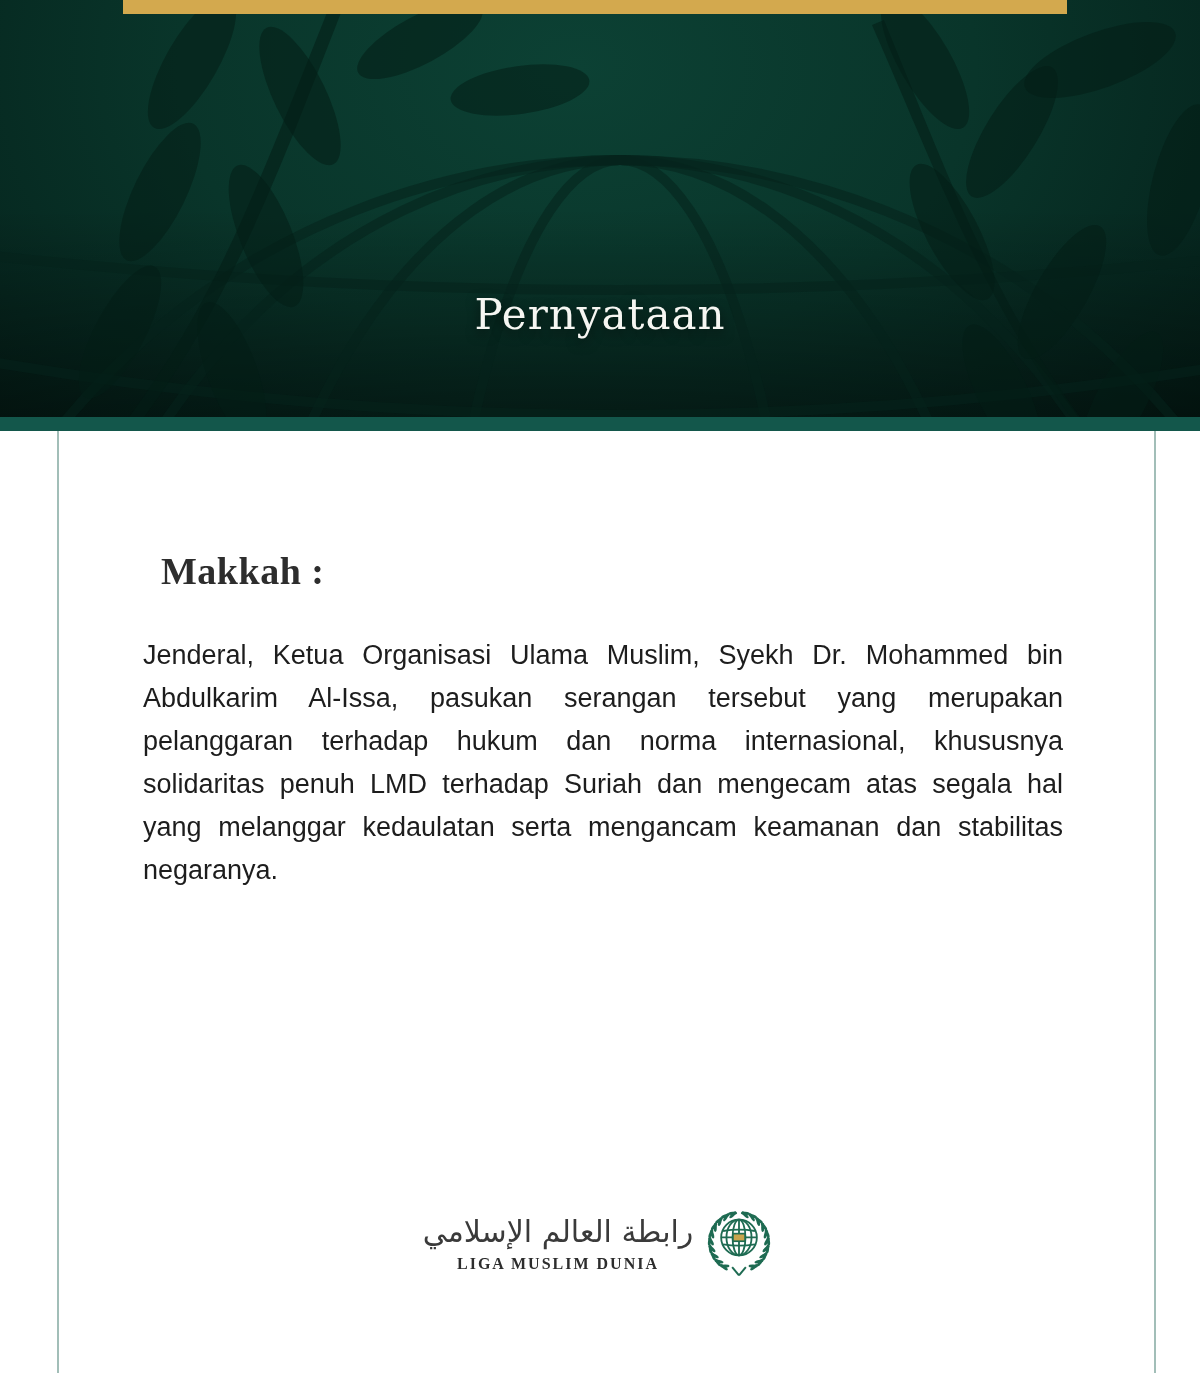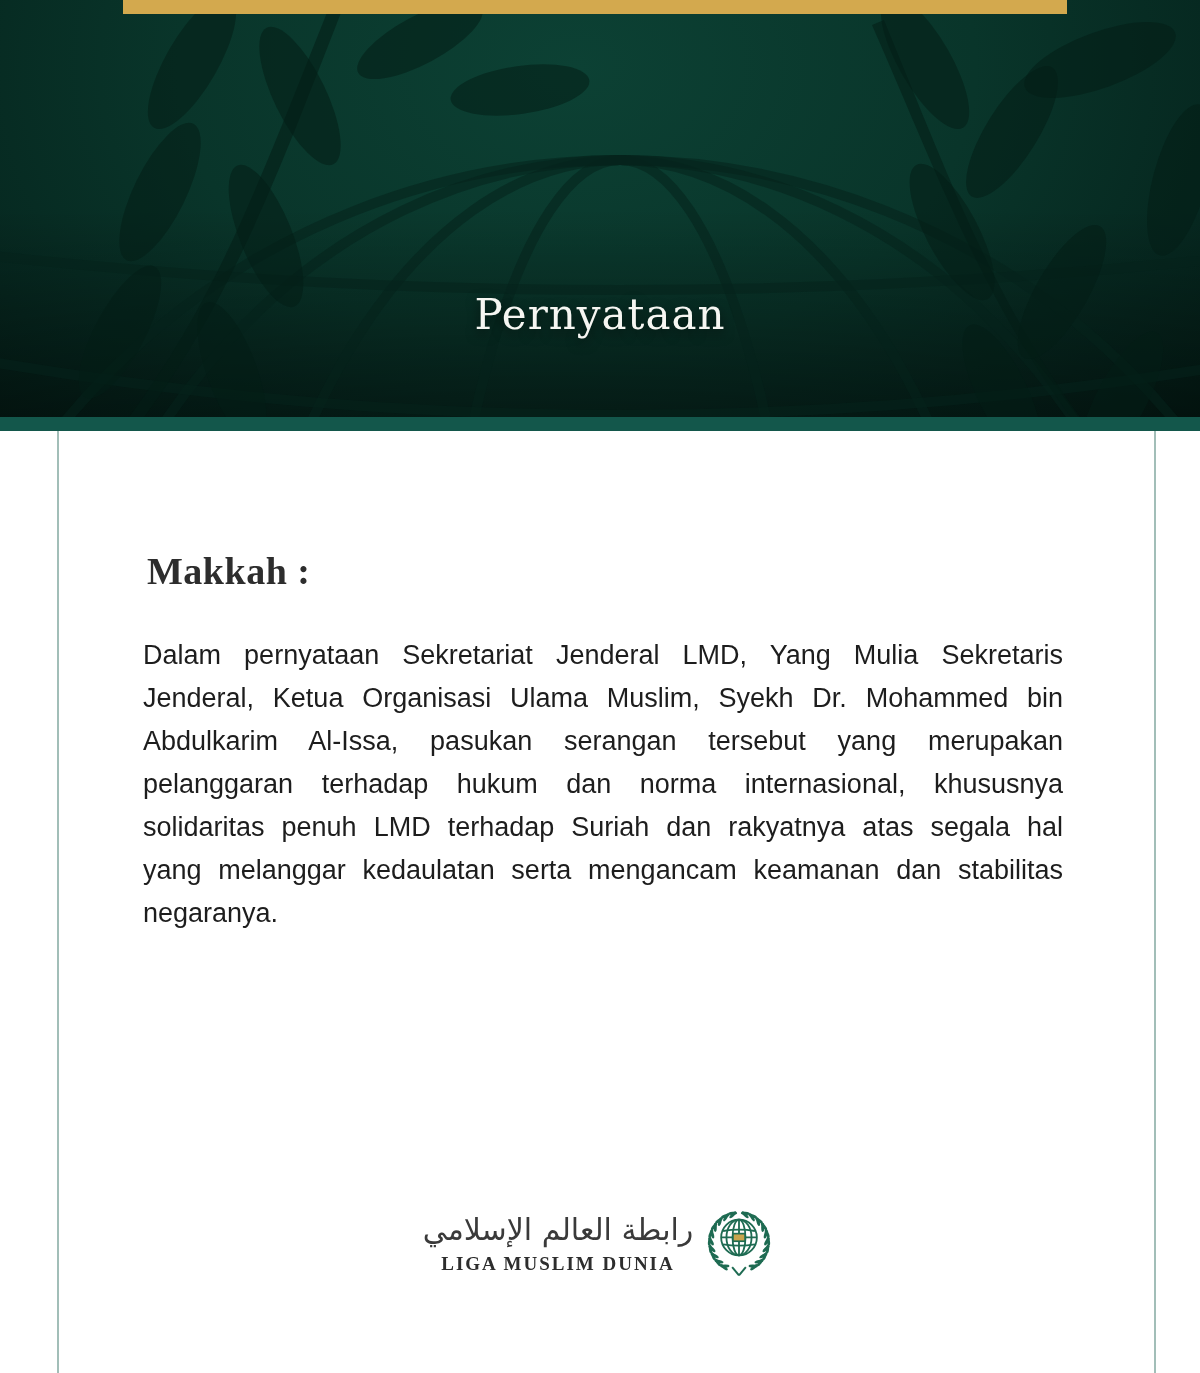--- a/index.html
+++ b/index.html
@@ -47,21 +47,21 @@
     background:var(--band);
   }
 
   
   .content{position:absolute;top:431px;left:0;width:1200px;height:942px;background:#ffffff;}
   .side-line{position:absolute;top:0;bottom:0;width:2px;background:var(--side-line);}
   .side-line.left{left:57px;}
   .side-line.right{left:1154px;}
 
   .location{
-    position:absolute;top:118px;left:147px;
+    position:absolute;top:118px;left:161px;
     margin:0;
     font-family:"Liberation Serif",serif;
     font-weight:700;
     font-size:38px;
     color:#2D2D2D;
     letter-spacing:0.5px;
   }
   .paragraphs{
     position:absolute;top:203px;left:143px;width:920px;
     font-size:27px;
@@ -82,21 +82,21 @@
   .arabic{
     font-family:"DejaVu Sans",sans-serif;
     font-size:30px;
     line-height:1.4;
     color:#3A3A3A;
     direction:rtl;
   }
   .latin{
     font-family:"Liberation Serif",serif;
     font-weight:700;
-    font-size:19px;
+    font-size:16px;
     letter-spacing:2px;
     color:#2D2D2D;
     margin-top:2px;
     white-space:nowrap;
   }
   .emblem{width:76px;height:82px;display:block;}
   .emblem .gstroke{stroke:var(--emblem-green);fill:none;}
   .emblem .gfill{fill:var(--emblem-green);}
   .emblem .krect{fill:var(--emblem-gold);stroke:var(--emblem-green);}
 </style>
@@ -145,25 +145,24 @@
   </header>
 
   <main class="content">
     <div class="side-line left"></div>
     <div class="side-line right"></div>
 
     <h2 class="location">Makkah :</h2>
 
     <div class="paragraphs">
       <p class="para">
-        <span class="jl">Dalam pernyataan Sekretariat Jenderal LMD, Yang Mulia Sekretaris</span>
         <span class="jl">Jenderal, Ketua Organisasi Ulama Muslim, Syekh Dr. Mohammed bin</span>
         <span class="jl">Abdulkarim Al-Issa, pasukan serangan tersebut yang merupakan</span>
         <span class="jl">pelanggaran terhadap hukum dan norma internasional, khususnya</span>
-        <span class="jl">solidaritas penuh LMD terhadap Suriah dan rakyatnya atas segala hal</span>
+        <span class="jl">solidaritas penuh LMD terhadap Suriah dan mengecam atas segala hal</span>
         <span class="jl">yang melanggar kedaulatan serta mengancam keamanan dan stabilitas</span>
         <span class="jl">negaranya.</span>
       </p>
     </div>
 
     <div class="logo">
       <div class="logo-text">
         <div class="arabic">رابطة العالم الإسلامي</div>
         <div class="latin">LIGA MUSLIM DUNIA</div>
       </div>

